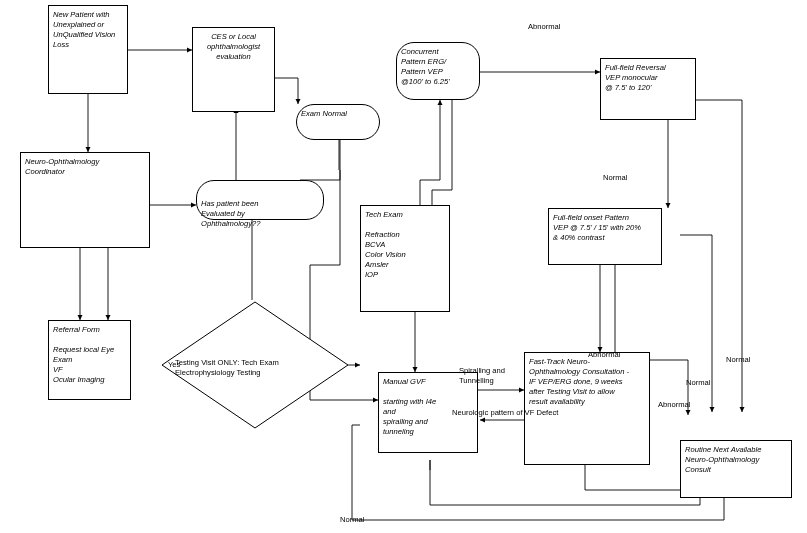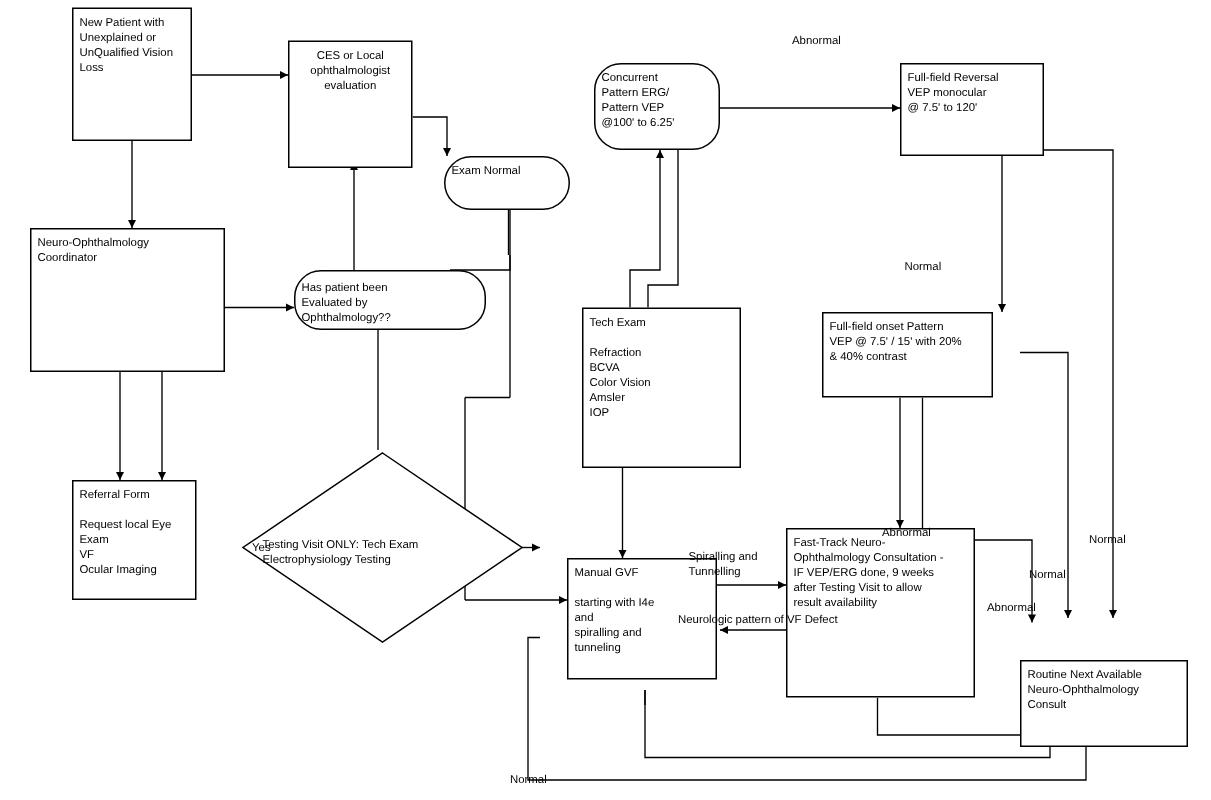--- a/index.html
+++ b/index.html
@@ -19,20 +19,21 @@
     position: absolute;
     box-sizing: border-box;
     border: 1px solid #000000;
     background: #ffffff;
     font-size: 7.6px;
     line-height: 1.32;
     color: #000000;
     padding: 4px 4px 2px 4px;
     white-space: pre-line;
     z-index: 3;
+    font-style: italic;
   }
   .rounded {
     border-radius: 18px;
   }
   .freetext {
     position: absolute;
     font-size: 7.6px;
     line-height: 1.3;
     color: #000000;
     white-space: pre-line;
@@ -154,38 +155,38 @@
 
   <div class="node" style="left:48px; top:320px; width:83px; height:80px;">Referral Form
 
 Request local Eye
 Exam
 VF
 Ocular Imaging</div>
 
   <div class="node rounded" style="left:296px; top:104px; width:84px; height:36px; text-align:left;">Exam Normal</div>
 
-  <div class="node rounded" style="left:196px; top:180px; width:128px; height:40px; padding-top:6px;">Has patient been
+  <div class="node rounded" style="left:196px; top:180px; width:128px; height:40px; padding-top:18px;">Has patient been
 Evaluated by
 Ophthalmology??</div>
 
-  <div class="node" style="left:360px; top:205px; width:106px; height:107px;margin-left:28px;">Tech Exam
+  <div class="node" style="left:360px; top:205px; width:90px; height:107px;">Tech Exam
 
 Refraction
 BCVA
 Color Vision
 Amsler
 IOP</div>
 
   <div class="node" style="left:396px; top:42px; width:84px; height:58px;border-radius:18px;">Concurrent
 Pattern ERG/
 Pattern VEP
 @100' to 6.25'</div>
 
-  <div class="node" style="left:600px; top:42px; width:96px; height:62px;">Full-field Reversal
+  <div class="node" style="left:600px; top:58px; width:96px; height:62px;">Full-field Reversal
 VEP  monocular
 @ 7.5' to 120'</div>
 
   <div class="node" style="left:548px; top:208px; width:114px; height:57px;">Full-field onset Pattern
 VEP @ 7.5' / 15' with 20%
 &amp; 40% contrast</div>
 
   <div class="node" style="left:378px; top:372px; width:100px; height:81px;">Manual GVF
 
 starting with I4e

